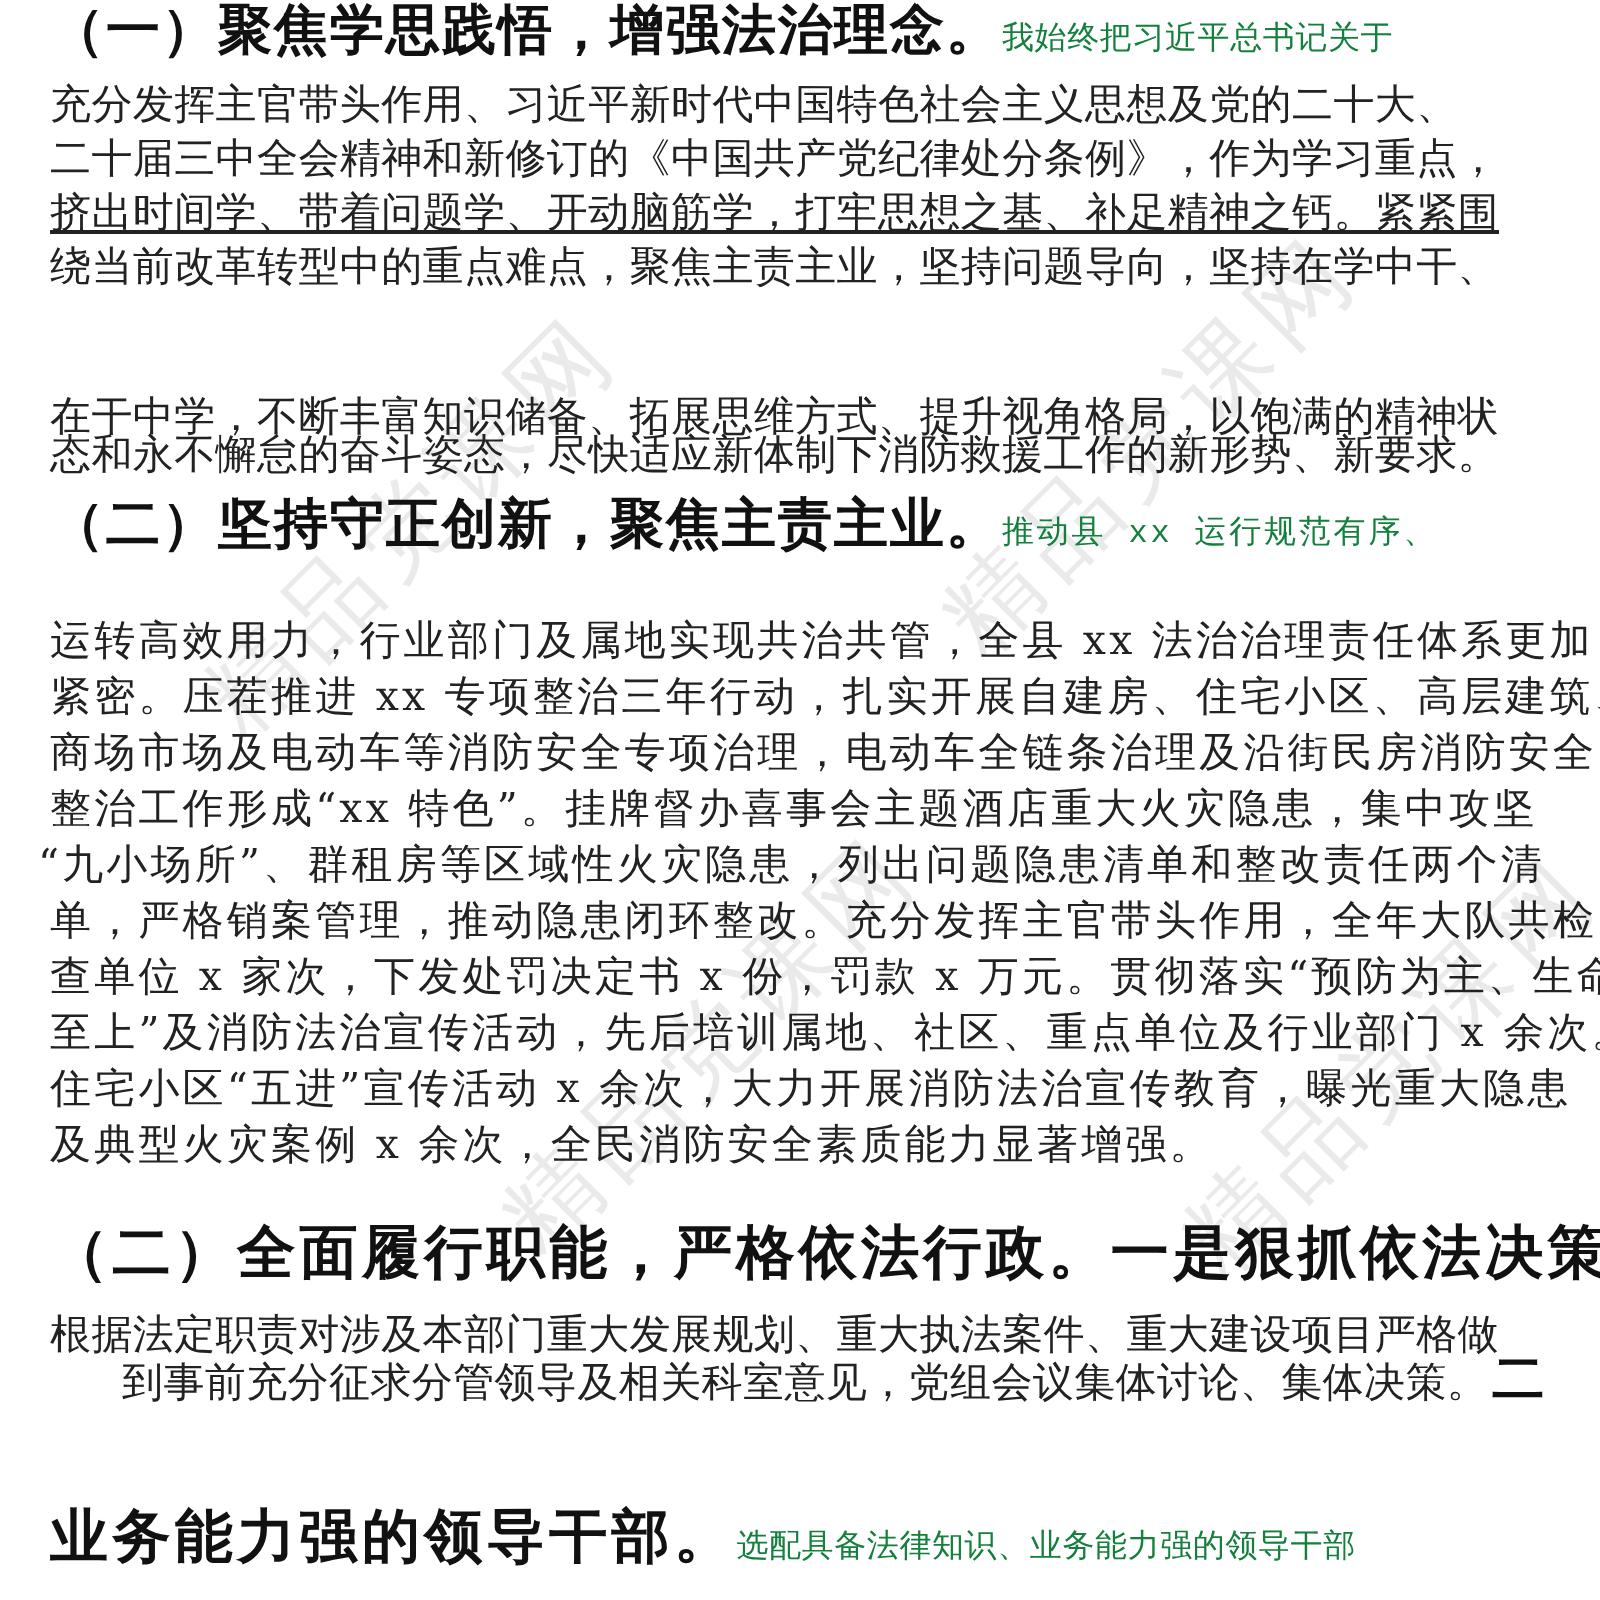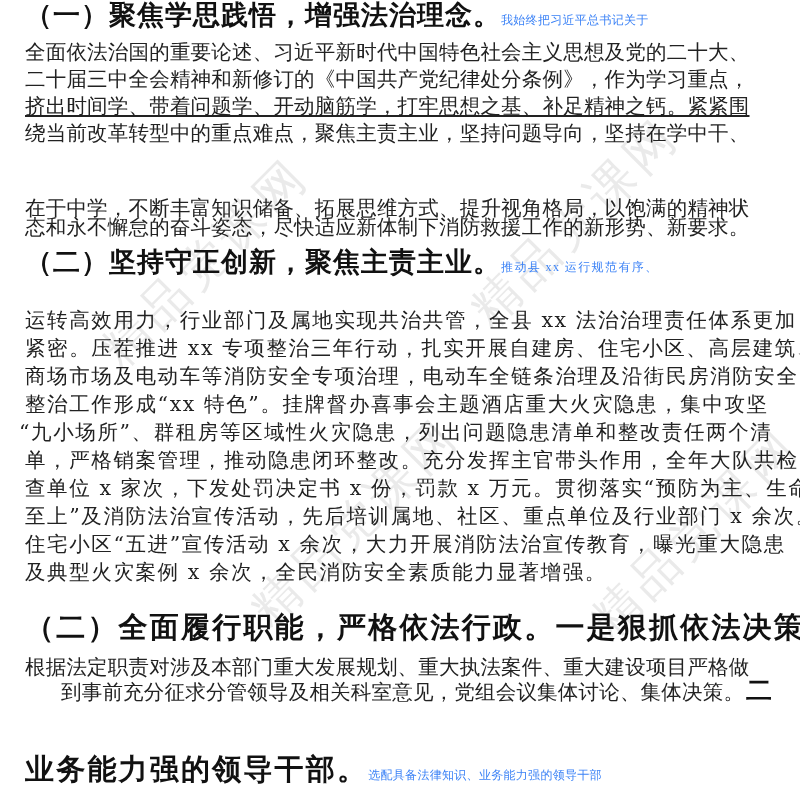--- a/index.html
+++ b/index.html
@@ -10,45 +10,45 @@
     color: #1a1a1a;
   }
   .page { position: absolute; left: 25px; top: 0; width: 752px; }
   .line {
     position: absolute; left: 0; white-space: nowrap; font-size: 20.5px;
     letter-spacing: 0.2px; line-height: 26px; color: #222;
   }
   .line.wide { letter-spacing: 1.6px; margin-top: 24px; }
   .h {
     font-weight: bold; font-size: 27px; letter-spacing: 1px; color: #111;
-    font-family: Liberation Sans, sans-serif;
+    font-family: Liberation Serif, serif;
   }
   .h.big { font-size: 29px; letter-spacing: 2.2px; }
-  .lead { font-size: 12px; font-weight: normal; color: #3b82f6;
-          font-family: Liberation Serif, serif; letter-spacing: 0.3px; }
+  .lead { font-size: 16px; font-weight: normal; color: #15803d;
+          font-family: Liberation Mono, monospace; letter-spacing: 0.3px; }
   .watermark {
     position: absolute; color: rgba(180,180,180,0.28); font-size: 48px;
     transform: rotate(-45deg); white-space: nowrap; pointer-events: none;
     font-family: "DejaVu Sans", sans-serif; letter-spacing: 6px;
   }
 </style>
 </head>
 <body>
 
 <div class="watermark" style="left:70px; top:230px;">精品党课网</div>
 <div class="watermark" style="left:440px; top:190px;">精品党课网</div>
 <div class="watermark" style="left:220px; top:490px;">精品党课网</div>
 <div class="watermark" style="left:560px; top:500px;">精品党课网</div>
 
 <div class="page">
 
   <div class="line" style="top:0px; line-height:30px;">
     <span class="h">（一）聚焦学思践悟，增强法治理念。</span><span class="lead">我始终把习近平总书记关于</span>
   </div>
-  <div class="line" style="top:39px;">全面依法治国的重要论述、习近平新时代中国特色社会主义思想及党的二十大、</div>
+  <div class="line" style="top:39px;">充分发挥主官带头作用、习近平新时代中国特色社会主义思想及党的二十大、</div>
   <div class="line" style="top:66px;">二十届三中全会精神和新修订的《中国共产党纪律处分条例》，作为学习重点，</div>
   <div class="line" style="top:93px;text-decoration:underline;">挤出时间学、带着问题学、开动脑筋学，打牢思想之基、补足精神之钙。紧紧围</div>
   <div class="line" style="top:120px;">绕当前改革转型中的重点难点，聚焦主责主业，坚持问题导向，坚持在学中干、</div>
   <div class="line" style="top:147px;margin-top:48px;">在干中学，不断丰富知识储备、拓展思维方式、提升视角格局，以饱满的精神状</div>
   <div class="line" style="top:174px;margin-top:40px;">态和永不懈怠的奋斗姿态，尽快适应新体制下消防救援工作的新形势、新要求。</div>
 
   <div class="line" style="top:246px; line-height:32px;">
     <span class="h">（二）坚持守正创新，聚焦主责主业。</span><span class="lead" style="letter-spacing:1.4px;">推动县 xx 运行规范有序、</span>
   </div>
   <div class="line wide" style="top:283px;">运转高效用力，行业部门及属地实现共治共管，全县 xx 法治治理责任体系更加</div>

